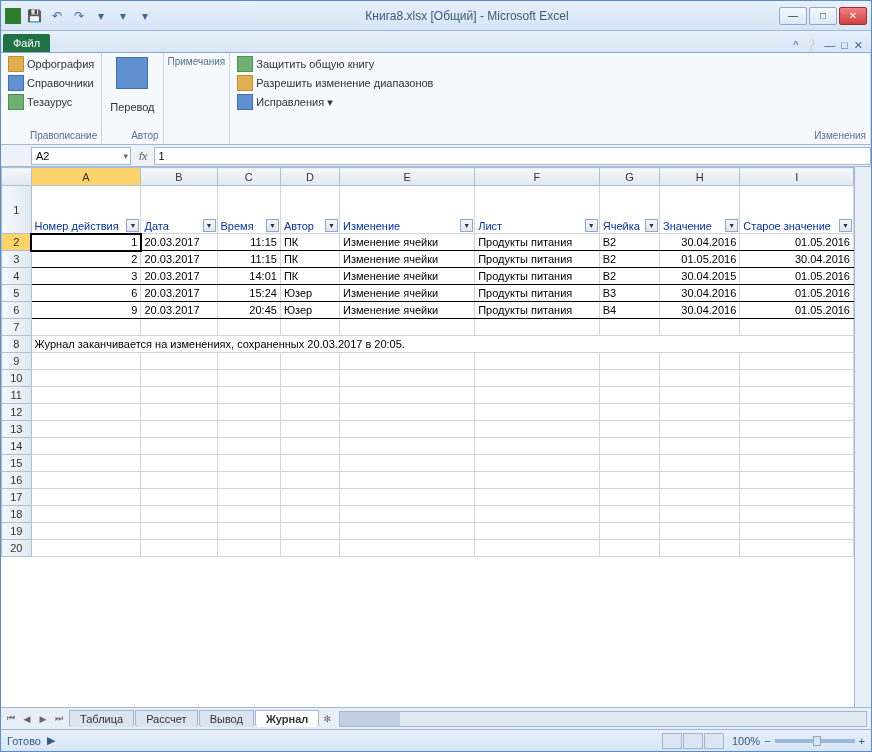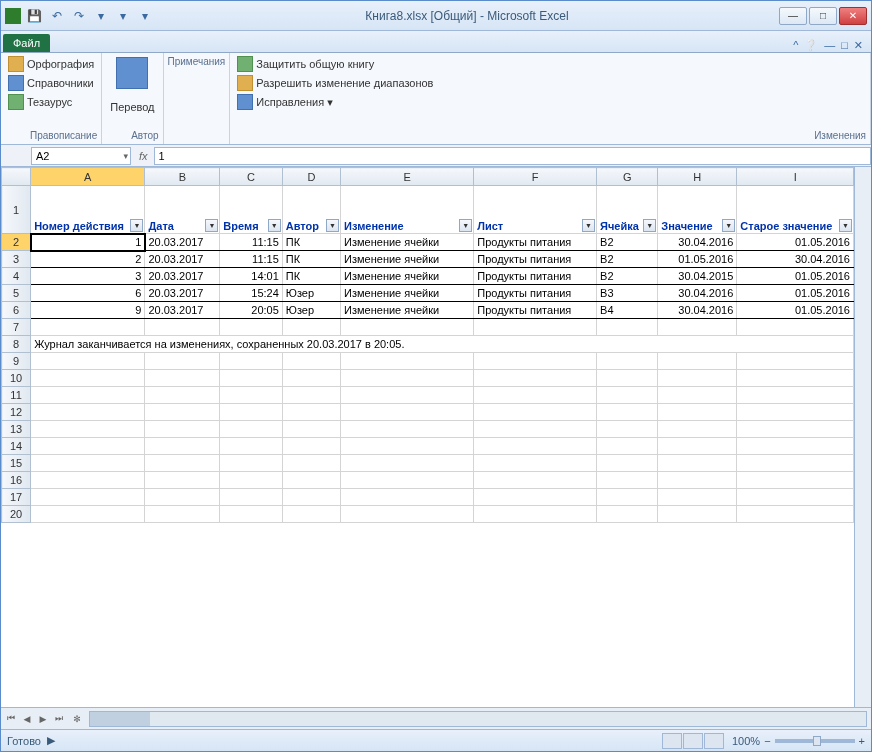--- a/index.html
+++ b/index.html
@@ -37,21 +37,21 @@
 .formula-input { flex: 1; height: 18px; background: #fff; border: 1px solid #a0b8d8; padding: 0 4px; font-size: 11px; display: flex; align-items: center; }
 .grid-area { flex: 1; display: flex; overflow: hidden; }
 .grid { flex: 1; position: relative; overflow: auto; }
 table.sheet { border-collapse: collapse; width: 100%; }
 .col-header th { background: linear-gradient(#f5f8fc,#e0e8f0); border: 1px solid #b0c0d0; font-weight: normal; font-size: 11px; color: #333; height: 18px; }
 .col-header th.sel { background: #fed36a; }
 .row-header { background: linear-gradient(90deg,#f5f8fc,#e0e8f0); border: 1px solid #b0c0d0; text-align: center; font-size: 11px; color: #333; width: 28px; }
 .row-header.sel { background: #fed36a; }
 td.cell { border: 1px solid #d4d4d4; padding: 1px 3px; font-size: 11px; height: 17px; white-space: nowrap; overflow: hidden; }
 td.cell.selected { outline: 2px solid #000; outline-offset: -1px; background: #fff; }
-.hdr-row td.cell { color: #0033aa; font-weight: bold; vertical-align: bottom; }
+.hdr-row td.cell { color: #0033aa; font-weight: normal; vertical-align: bottom; }
 .hdr-row { height: 48px; }
 .filter-cell { position: relative; padding-right: 16px !important; }
 .filter-arrow { position: absolute; right: 1px; bottom: 1px; width: 13px; height: 13px; background: linear-gradient(#f5f8fc,#dce5f0); border: 1px solid #8fa8c8; display: flex; align-items: center; justify-content: center; font-size: 7px; color: #333; }
 .data-row td.cell { border-top: 1px solid #000; border-bottom: 1px solid #000; }
 .data-row:last-of-type td.cell { border-bottom: 1px solid #000; }
 .num { text-align: right; }
 .sheet-tabs-bar { height: 22px; background: #e8eef5; border-top: 1px solid #a0b8d8; display: flex; align-items: center; }
 .nav-btns { display: flex; gap: 0; padding: 0 2px; }
 .nav-btn { width: 16px; height: 16px; display: flex; align-items: center; justify-content: center; font-size: 9px; color: #666; }
 .sheet-tab { padding: 2px 10px; font-size: 11px; background: #dce5ef; border: 1px solid #a0b8d8; border-bottom: none; color: #333; border-radius: 0 0 3px 3px; margin-top: -1px; }
@@ -233,21 +233,21 @@
               <td class="cell ">Изменение ячейки</td>
               <td class="cell ">Продукты питания</td>
               <td class="cell ">B3</td>
               <td class="cell num">30.04.2016</td>
               <td class="cell num">01.05.2016</td>
             </tr>
             <tr class="data-row">
               <td class="row-header">6</td>
               <td class="cell num">9</td>
               <td class="cell ">20.03.2017</td>
-              <td class="cell num">20:05</td>
+              <td class="cell num">20:45</td>
               <td class="cell ">Юзер</td>
               <td class="cell ">Изменение ячейки</td>
               <td class="cell ">Продукты питания</td>
               <td class="cell ">B4</td>
               <td class="cell num">30.04.2016</td>
               <td class="cell num">01.05.2016</td>
             </tr>
           </tbody>
         <tbody id="empty-rows">
             <tr>
@@ -368,20 +368,44 @@
               <td class="cell"></td>
               <td class="cell"></td>
               <td class="cell"></td>
               <td class="cell"></td>
               <td class="cell"></td>
               <td class="cell"></td>
               <td class="cell"></td>
               <td class="cell"></td>
             </tr>
             <tr>
+              <td class="row-header">18</td>
+              <td class="cell"></td>
+              <td class="cell"></td>
+              <td class="cell"></td>
+              <td class="cell"></td>
+              <td class="cell"></td>
+              <td class="cell"></td>
+              <td class="cell"></td>
+              <td class="cell"></td>
+              <td class="cell"></td>
+            </tr>
+            <tr>
+              <td class="row-header">19</td>
+              <td class="cell"></td>
+              <td class="cell"></td>
+              <td class="cell"></td>
+              <td class="cell"></td>
+              <td class="cell"></td>
+              <td class="cell"></td>
+              <td class="cell"></td>
+              <td class="cell"></td>
+              <td class="cell"></td>
+            </tr>
+            <tr>
               <td class="row-header">20</td>
               <td class="cell"></td>
               <td class="cell"></td>
               <td class="cell"></td>
               <td class="cell"></td>
               <td class="cell"></td>
               <td class="cell"></td>
               <td class="cell"></td>
               <td class="cell"></td>
               <td class="cell"></td>
@@ -392,20 +416,26 @@
     <div class="vscroll"></div>
   </div>
 
   <div class="sheet-tabs-bar">
     <div class="nav-btns">
       <div class="nav-btn">⏮</div>
       <div class="nav-btn">◀</div>
       <div class="nav-btn">▶</div>
       <div class="nav-btn">⏭</div>
     </div>
+    <div id="sheet-tabs" style="display:flex;gap:1px">
+        <div class="sheet-tab">Таблица</div>
+        <div class="sheet-tab">Рассчет</div>
+        <div class="sheet-tab">Вывод</div>
+        <div class="sheet-tab active">Журнал</div>
+      </div>
     <div class="nav-btn">✻</div>
     <div class="hscroll">
         <div class="hscroll-thumb"></div>
       </div>
   </div>
 
   <div class="status-bar">
     <span>Готово</span>
     <span style="margin-left:6px">▶</span>
     <div class="status-spacer"></div>

